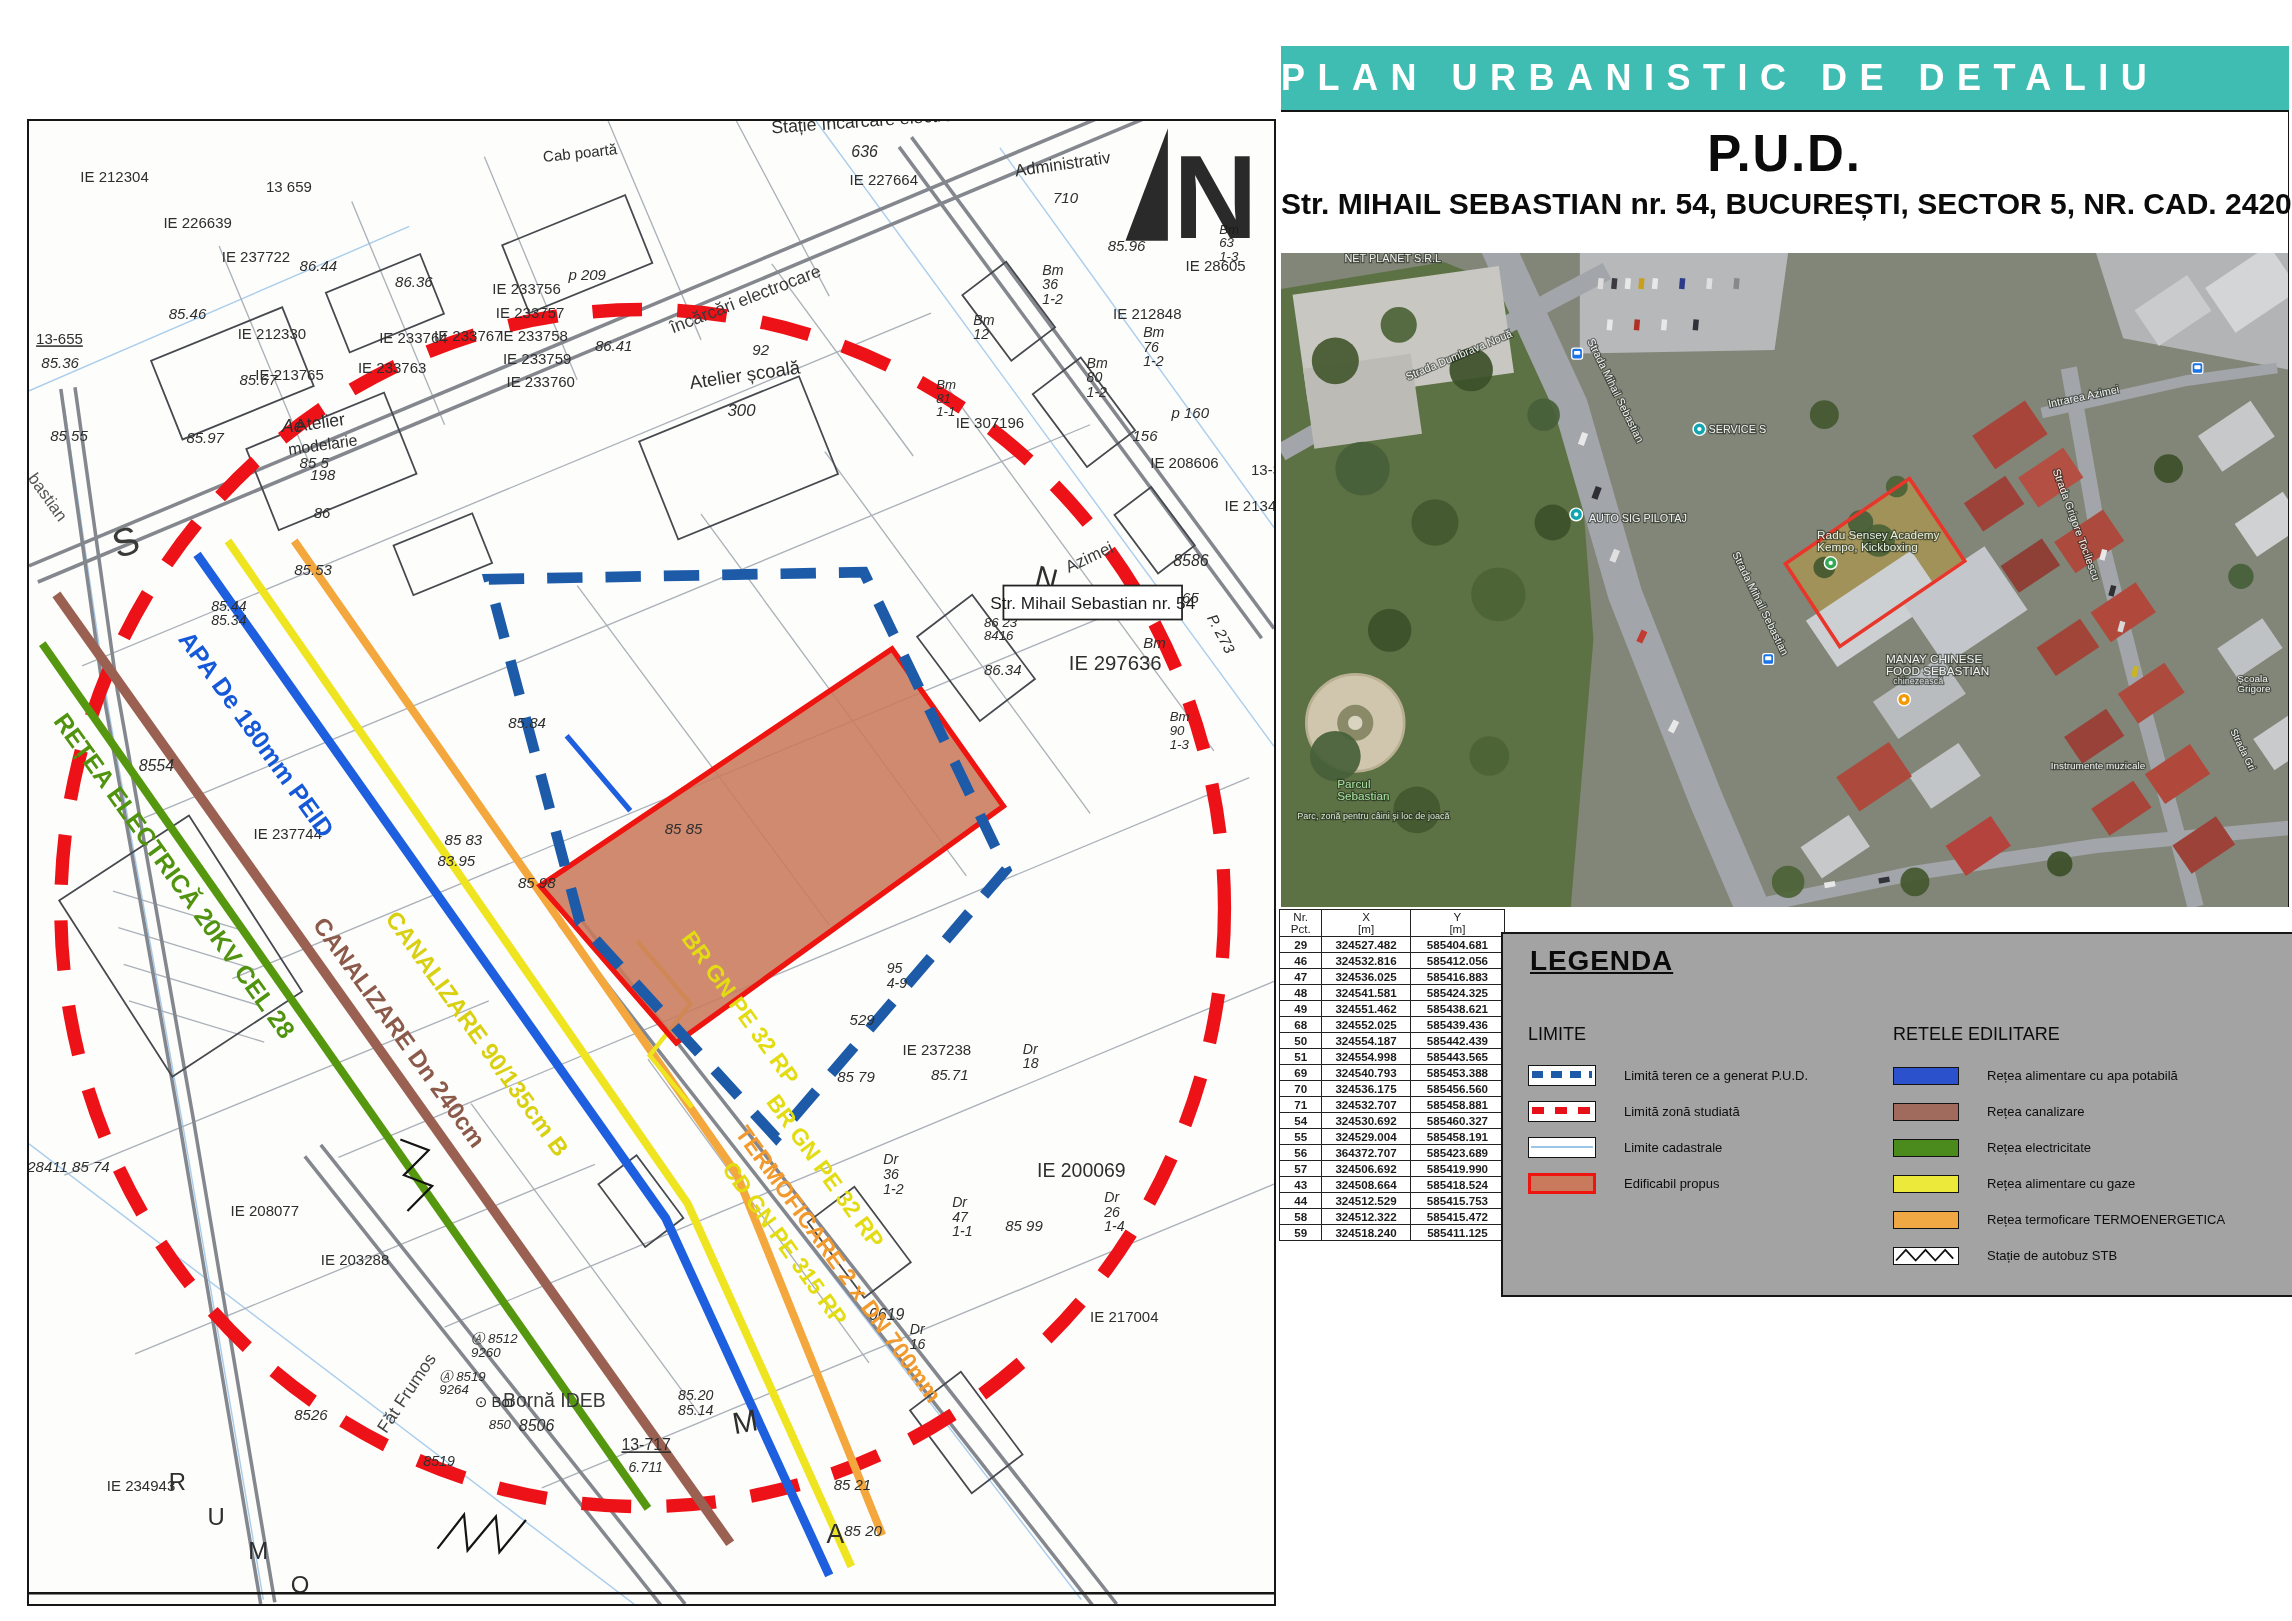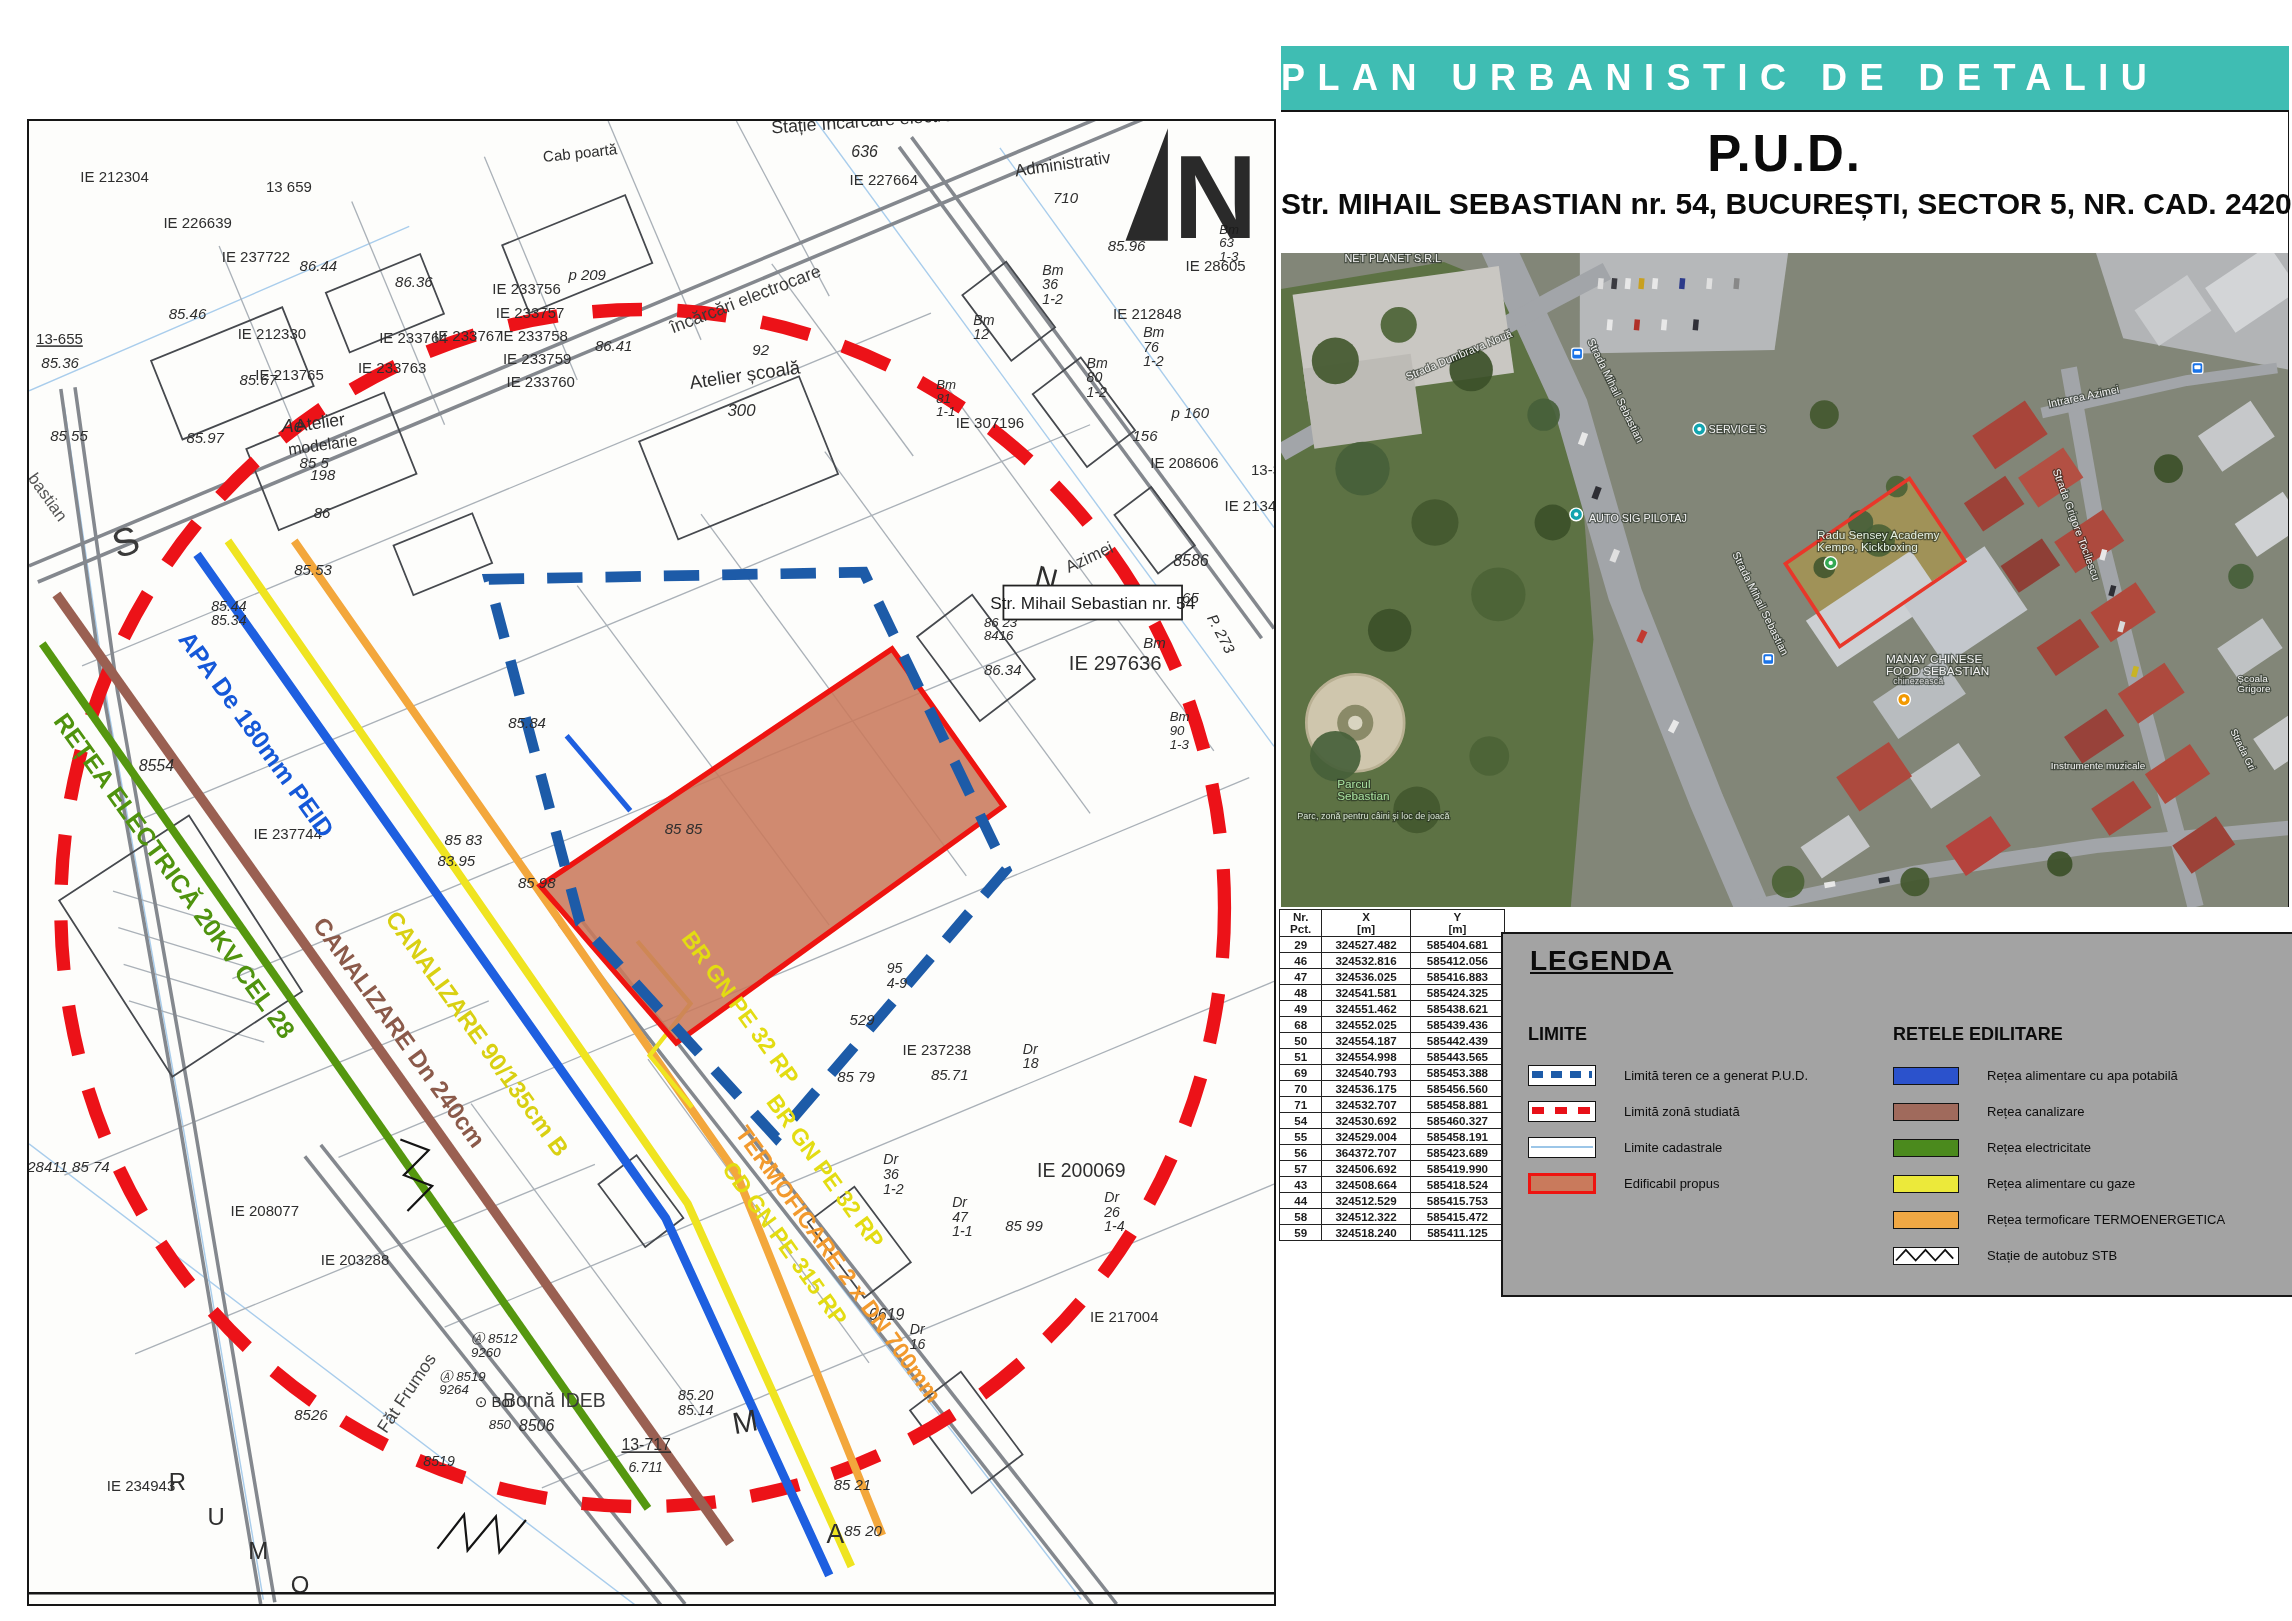--- a/index.html
+++ b/index.html
@@ -7,27 +7,27 @@
   #map-panel{position:absolute;left:27px;top:119px;width:1249px;height:1487px;border:2.7px solid #161616;box-sizing:border-box;background:#fdfdfb;overflow:hidden}
   #map-svg{width:100%;height:100%;display:block}
   #banner{position:absolute;left:1281px;top:46px;width:1008px;height:66px;background:#3FBDB3;border-bottom:2.7px solid #141414;box-sizing:border-box;display:flex;align-items:center;justify-content:flex-start;color:#ffffff;font-size:36px;font-weight:bold;letter-spacing:12.5px;white-space:nowrap}
   #title-block{position:absolute;left:1281px;top:112px;width:1008px;height:141px;border-right:1.8px solid #161616;box-sizing:border-box;text-align:center;background:#ffffff}
   #pud-title{font-size:51px;font-weight:bold;margin-top:12px;letter-spacing:1.8px;color:#0b0b0b}
   #pud-subtitle{font-size:30px;font-weight:bold;margin-top:3.6px;color:#0b0b0b;white-space:nowrap}
   #sat-block{position:absolute;left:1281px;top:253px;width:1008px;height:654px;border-right:1.8px solid #161616;box-sizing:border-box;overflow:hidden;background:#5eead4}
   #sat-svg{width:100%;height:100%;display:block}
   #coord-table{position:absolute;left:1279px;top:909px;border-collapse:collapse;font-size:11.6px;font-weight:600;color:#1c1c1c;background:#fff}
   #coord-table th,#coord-table td{border:1.4px solid #222}
-  #coord-table th{font-size:11.6px;line-height:1.05;padding:0.9px 2.7px;font-weight:700}
+  #coord-table th{font-size:11.6px;line-height:1.05;padding:0.9px 2.7px;font-weight:400}
   #coord-table td{padding:0 3.6px;text-align:center;height:15px}
   #legend-box{position:absolute;left:1501px;top:932px;width:858px;height:365px;border:2.2px solid #161616;box-sizing:border-box;background:#a3a3a3;overflow:hidden}
   .legend-title{position:absolute;left:27px;top:10.7px;font-size:28px;font-weight:bold;text-decoration:underline;letter-spacing:0.9px;color:#0b0b0b}
   #limite-col{position:absolute;left:25px;top:90px;width:354px}
   #retele-col{position:absolute;left:390px;top:90px;width:385px}
-  .legend-subtitle{font-size:18px;font-weight:bold;margin-bottom:12.5px;color:#0b0b0b}
+  .legend-subtitle{font-size:18px;font-weight:normal;margin-bottom:12.5px;color:#0b0b0b}
   .lrow{display:flex;align-items:center;height:36px}
   .sw{width:68px;height:21.5px;border:1.8px solid #131313;background:#fff;flex:none;position:relative;box-sizing:border-box}
   .sw-in-blue{position:absolute;left:2.7px;right:2.7px;top:5.4px;height:7.2px;background:repeating-linear-gradient(90deg,#1d5ba8 0 10.7px,transparent 10.7px 19px)}
   .sw-in-red{position:absolute;left:2.7px;right:2.7px;top:5.4px;height:7.2px;background:repeating-linear-gradient(90deg,#e81018 0 12.5px,transparent 12.5px 23px)}
   .sw-in-cad{position:absolute;left:1.8px;right:1.8px;top:8px;height:1.8px;background:#9cc6e8}
   .sw-edif{width:68px;height:21.5px;border:3.6px solid #ee1410;background:#c97a5c;box-sizing:border-box;flex:none}
   .sw-bar{width:66px;height:18px;border:1.8px solid #131313;box-sizing:border-box;flex:none}
   .sw-stb{width:66px;height:18px;border:1.8px solid #131313;box-sizing:border-box;flex:none;background:#fff}
   .llabel{margin-left:28px;font-size:13px;color:#0d0d0d;white-space:nowrap}
 </style>

